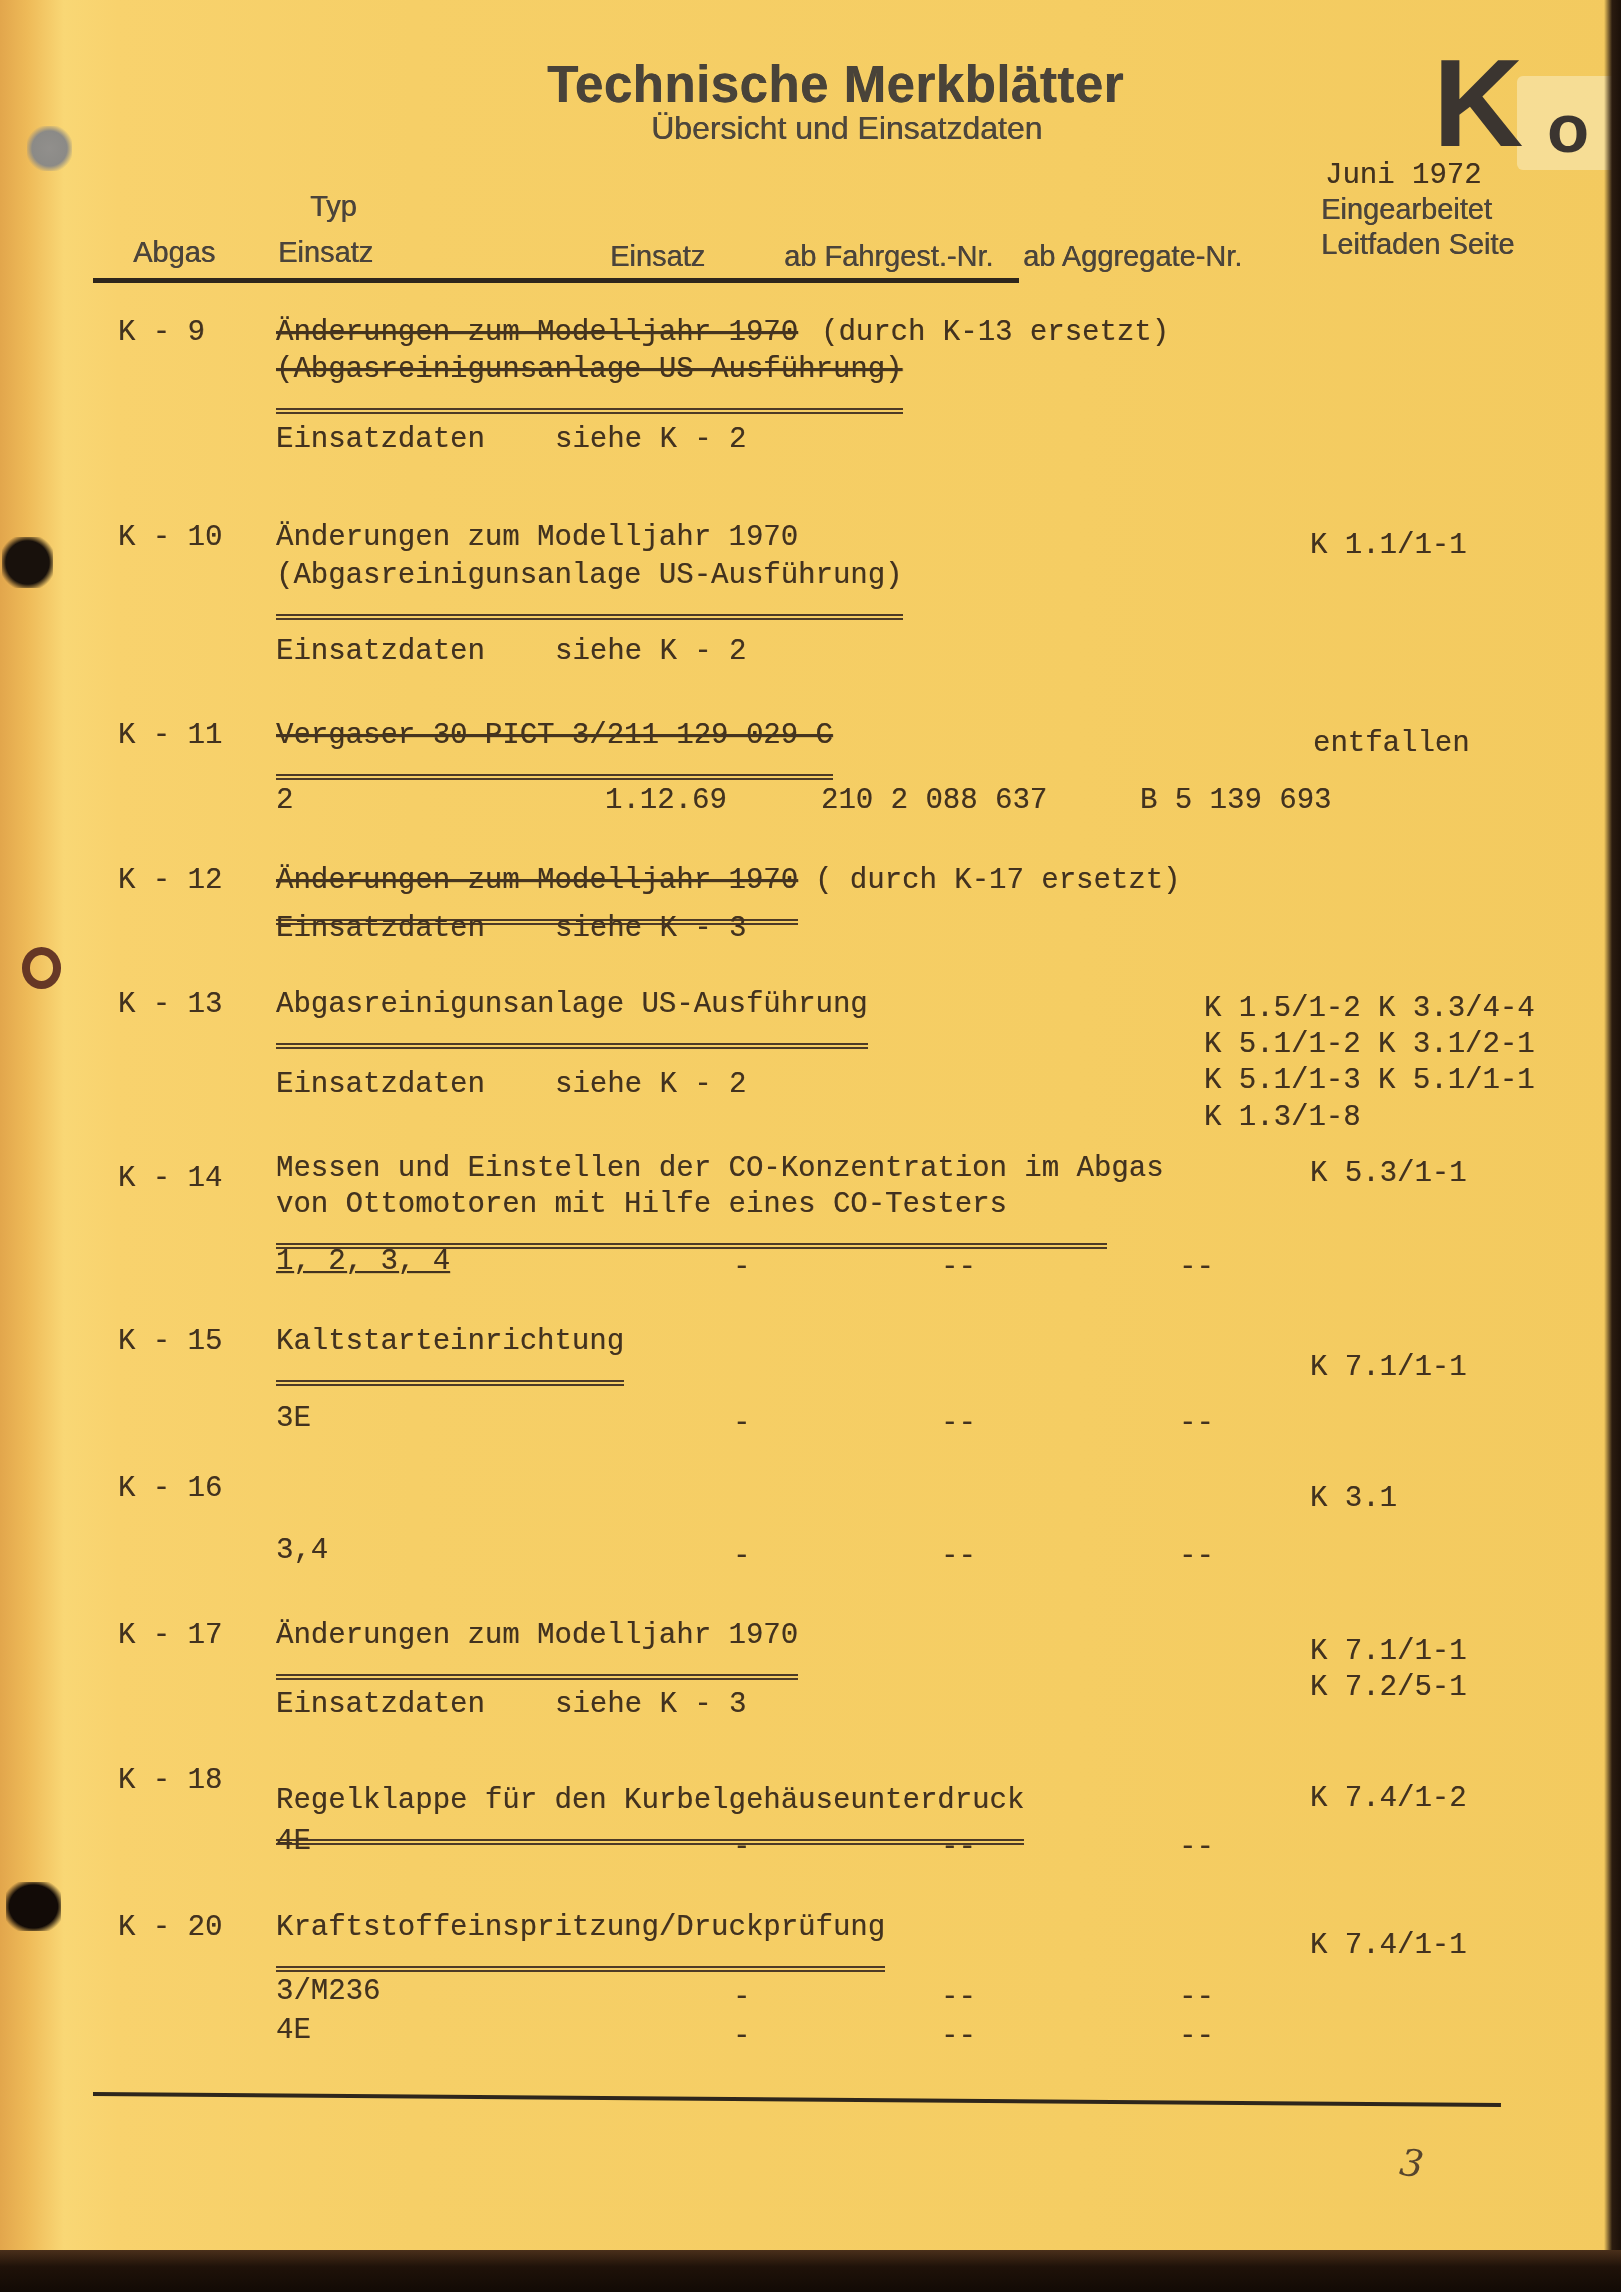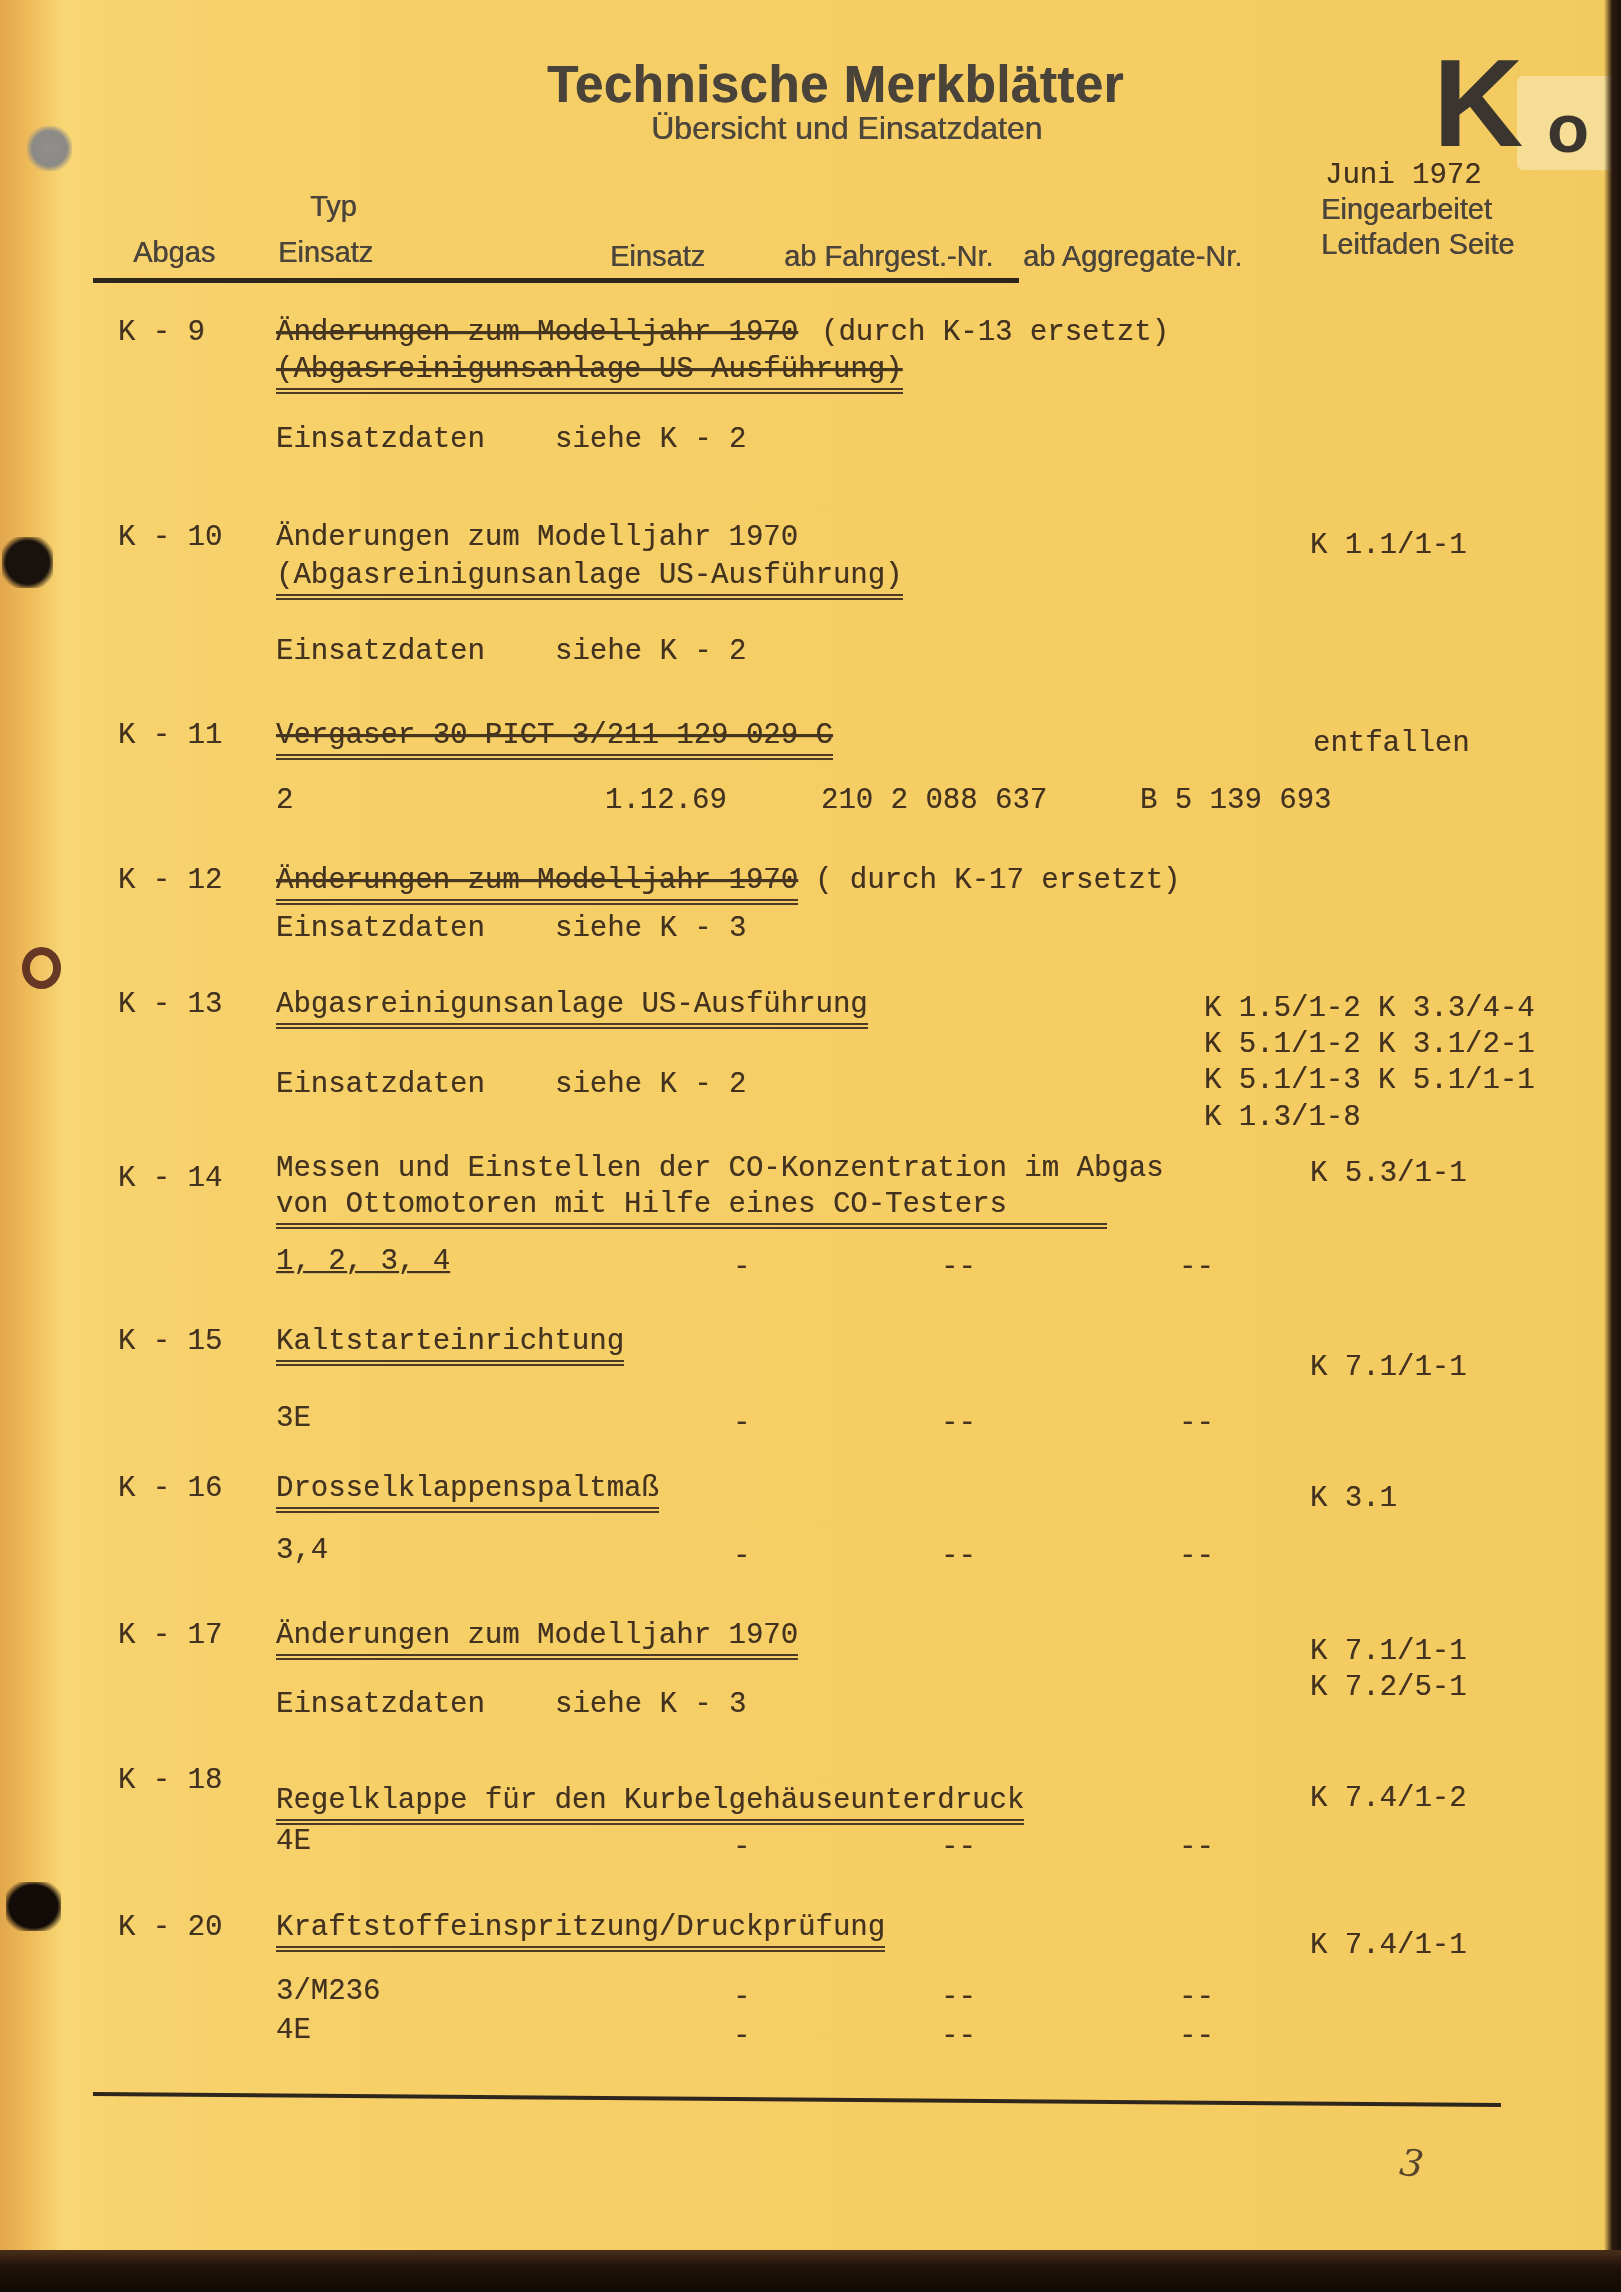--- a/index.html
+++ b/index.html
@@ -15,21 +15,21 @@
   .subtitle { font-size:32px; color:#4d463c; }
   .colhead { font-size:29px; }
   .kbig { font-family:"Liberation Sans", sans-serif; font-size:125px; font-weight:700; line-height:0.9; color:#3b3530; text-shadow:none; }
   .ko  { font-family:"Liberation Sans", sans-serif; font-size:69px; font-weight:700; line-height:0.9; color:#3b3530; }
   .mono {
     font-family:"Liberation Mono","DejaVu Sans Mono",monospace;
     font-size:29px; line-height:1.2; color:#42321f; white-space:pre;
     text-shadow:0.3px 0.3px 0 rgba(66,50,31,0.55);
   }
   .s { text-decoration:line-through; text-decoration-thickness:3.4px; text-decoration-color:#46351f; }
-  .u { border-bottom:6.9px double #4d3a26; padding-bottom:0; }
+  .u { border-bottom:6.9px double #4d3a26; padding-bottom:20px; }
   .rule { background:#2e261c; }
   .handwrite { font-family:"DejaVu Serif", serif; font-style:italic; font-size:37px; color:#57462e; transform:rotate(7deg); }
   .patch { background:rgba(250,243,216,0.45); border-radius:5.9px; }
   .hole-gray { background:radial-gradient(circle, #918f8c 0%, #8b8a87 55%, rgba(139,138,135,0) 76%); }
   .blob-black1 { background:radial-gradient(circle, #18110c 0%, #18110c 60%, rgba(24,17,12,0) 80%); }
   .ring-maroon { border:8.8px solid #56281f; border-radius:50%; opacity:0.9; }
   .blob-black2 { background:radial-gradient(ellipse, #120b07 0%, #120b07 62%, rgba(18,11,7,0) 82%); }
   .edge-right { background:linear-gradient(90deg, rgba(42,27,16,0) 0%, #2a1b10 45%, #190f08 100%); }
   .edge-bottom { background:linear-gradient(180deg, #4a2f1a 0%, #1f1209 40%, #120a05 100%); }
 </style>
@@ -111,21 +111,20 @@
 
   <div class="el mono" style="left:118px; top:1325px;">K - 15</div>
   <div class="el mono u" style="left:276px; top:1325px;">Kaltstarteinrichtung</div>
   <div class="el mono" style="left:1310px; top:1351px;">K 7.1/1-1</div>
   <div class="el mono" style="left:276px; top:1402px;">3E</div>
   <div class="el mono" style="left:733px; top:1407px;">-</div>
   <div class="el mono" style="left:941px; top:1407px;">--</div>
   <div class="el mono" style="left:1179px; top:1407px;">--</div>
 
   <div class="el mono" style="left:118px; top:1472px;">K - 16</div>
-  <div class="el mono u" style="left:276px; top:1472px;">Drosselklappenspaltmaß</div>
   <div class="el mono" style="left:1310px; top:1482px;">K 3.1</div>
   <div class="el mono" style="left:276px; top:1534px;">3,4</div>
   <div class="el mono" style="left:733px; top:1540px;">-</div>
   <div class="el mono" style="left:941px; top:1540px;">--</div>
   <div class="el mono" style="left:1179px; top:1540px;">--</div>
 
   <div class="el mono" style="left:118px; top:1619px;">K - 17</div>
   <div class="el mono u" style="left:276px; top:1619px;">Änderungen zum Modelljahr 1970</div>
   <div class="el mono" style="left:1310px; top:1635px;">K 7.1/1-1</div>
   <div class="el mono" style="left:1310px; top:1671px;">K 7.2/5-1</div>

